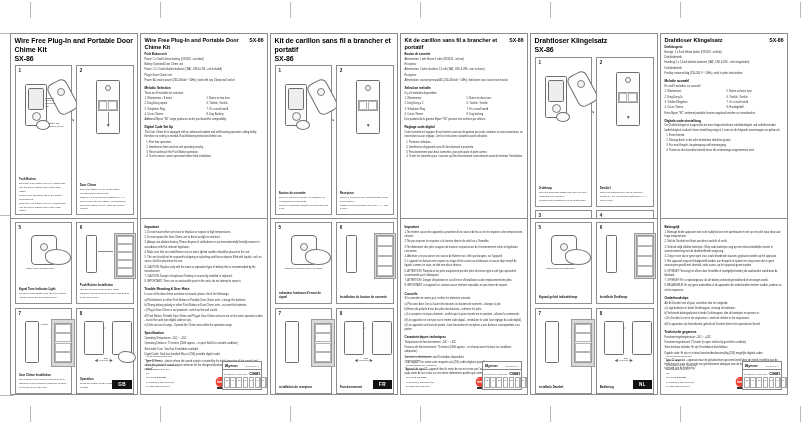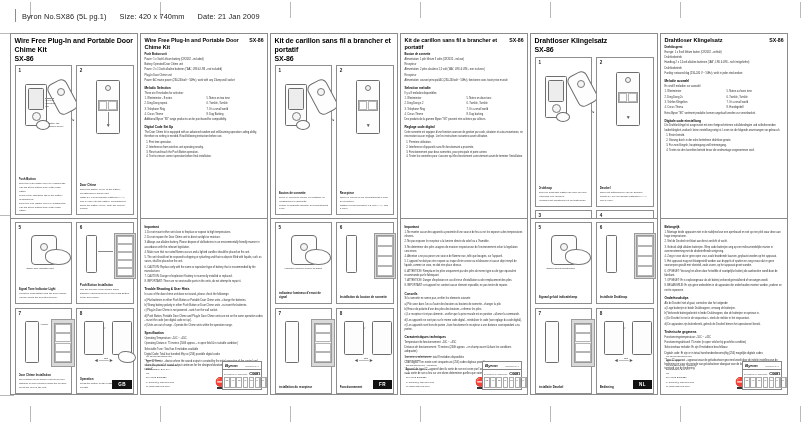--- a/index.html
+++ b/index.html
@@ -133,26 +133,20 @@
   <div class="crop v" style="left:290px; top:406px;"></div>
   <div class="crop v" style="left:420px; top:406px;"></div>
   <div class="crop v" style="left:550px; top:406px;"></div>
   <div class="crop v" style="left:680px; top:406px;"></div>
   <div class="crop v" style="left:800px; top:406px;"></div>
 
   <div class="crop h" style="left:0px; top:33px;"></div>
   <div class="crop h" style="left:0px; top:215px;"></div>
   <div class="crop h" style="left:0px; top:395px;"></div>
 
-  <div id="header-bar">
-    <div class="rule"></div>
-    <span>Byron No.SX86 (5L pg.1)</span>
-    <span>Size: 420 x 740mm</span>
-    <span>Date: 21 Jan 2009</span>
-  </div>
 
   <div class="panel pic" style="left:10px; width:128px;">
     <div class="ptitle big">
       <span class="t">
         <span>Wire Free Plug-In and Portable Door Chime Kit</span><br>
         <span>SX-86</span>
       </span>
     </div>
 
     <div class="figgrid">

